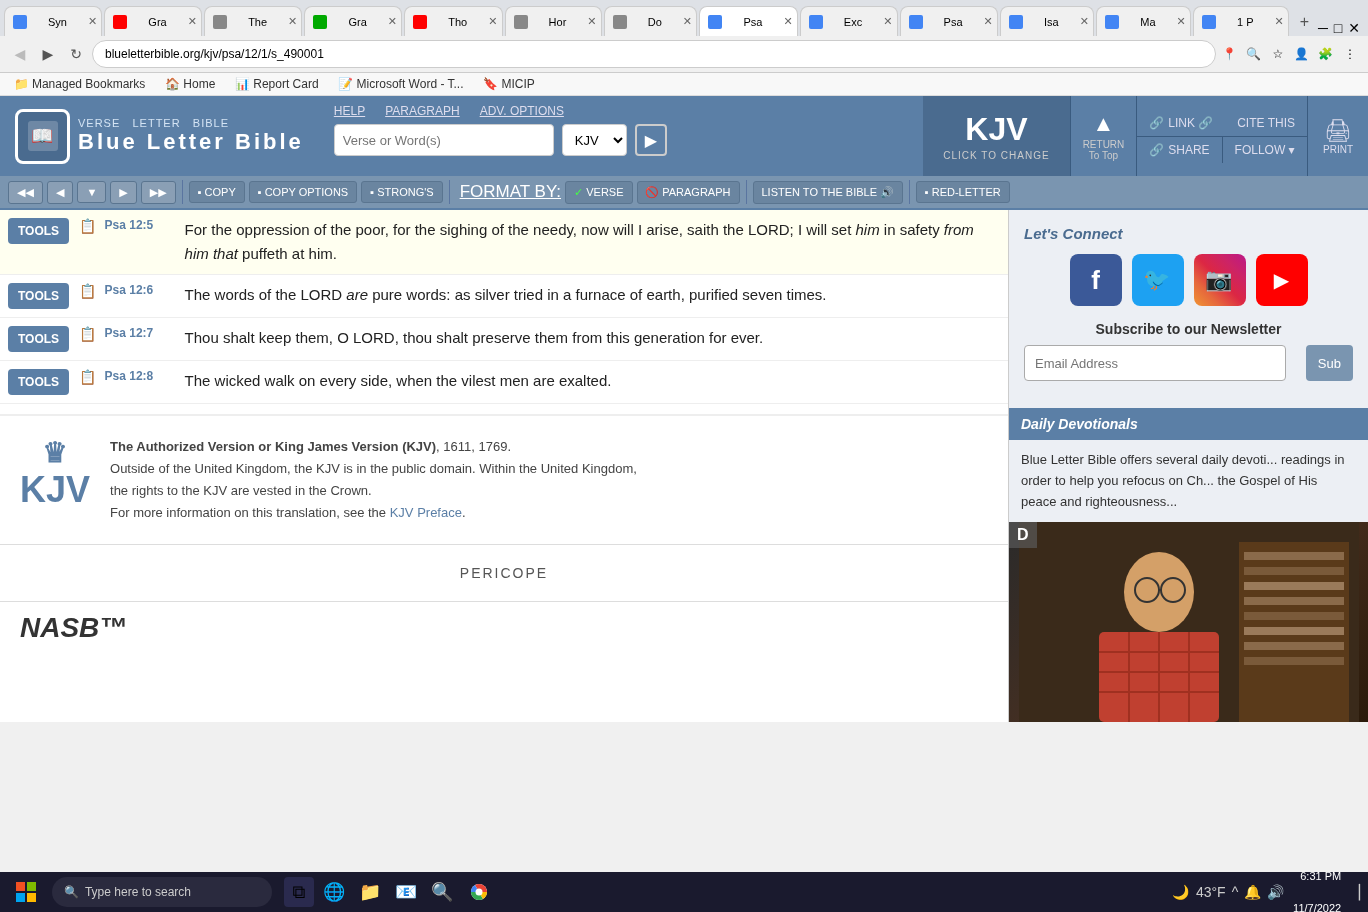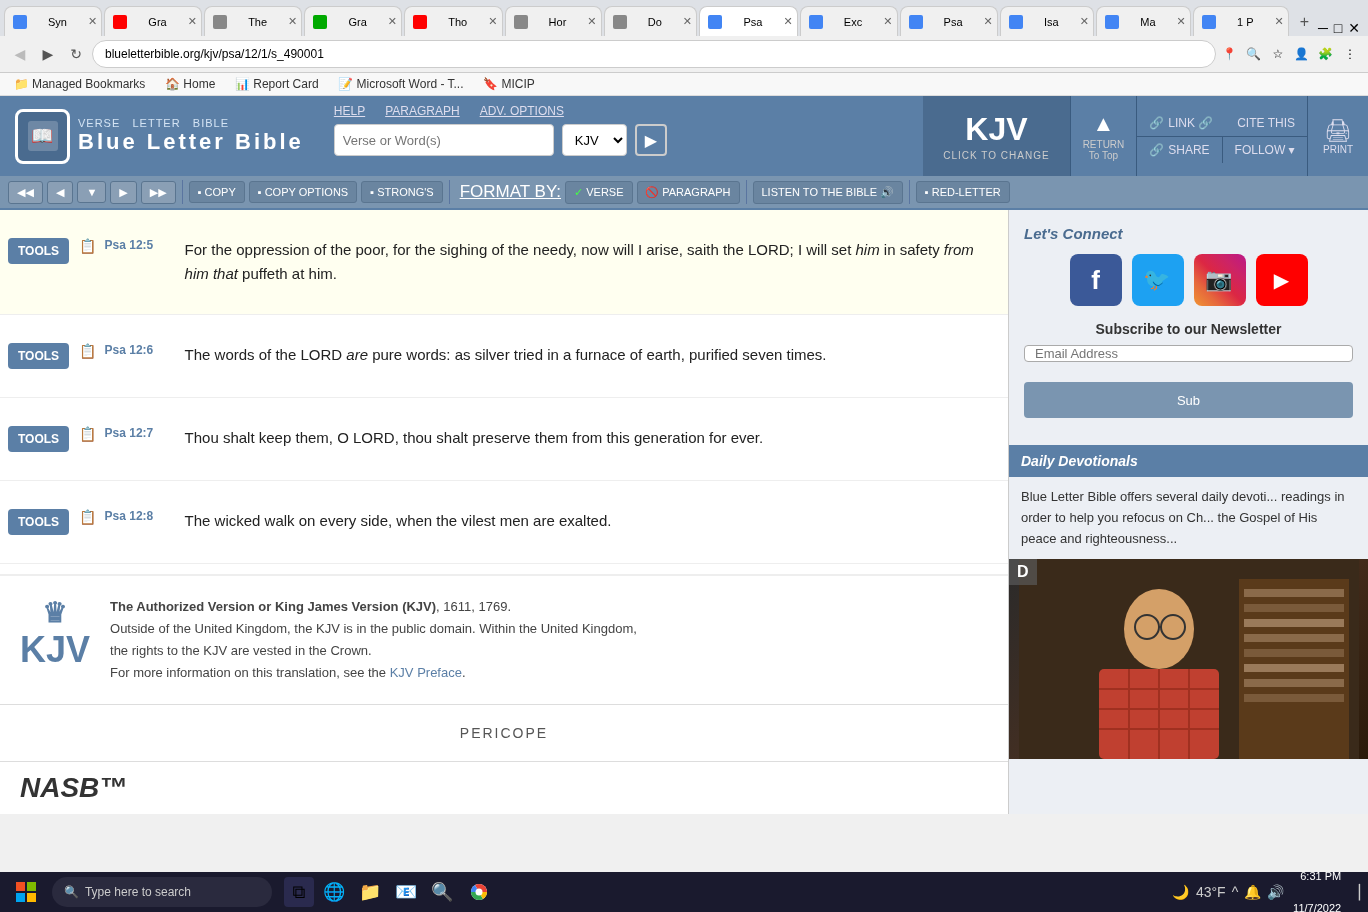--- a/index.html
+++ b/index.html
@@ -61,21 +61,21 @@
     .format-label { color: #fff; font-size: 17px; margin-left: 4px; text-decoration: underline; }
     .check-icon { color: #4f4; }
     .circle-icon { color: #f44; }
 
     
     .main-content { display: flex; width: 1368px; }
     .left-panel { flex: 1; min-width: 0; background: #fff; }
     .right-panel { width: 360px; flex-shrink: 0; background: #eceff4; border-left: 1px solid #ccc; }
 
     
-    .verse-row { display: flex; padding: 28px 8px; border-bottom: 1px solid #eee; align-items: flex-start; }
+    .verse-row { display: flex; padding: 8px 8px; border-bottom: 1px solid #eee; align-items: flex-start; }
     .verse-row.highlighted { background: #fffff0; }
     .tools-btn { background: #5b7fa6; color: #fff; padding: 4px 10px; border-radius: 4px; font-size: 12px; font-weight: bold; cursor: pointer; margin-right: 10px; flex-shrink: 0; height: 26px; display: flex; align-items: center; }
     .copy-icon-btn { color: #888; cursor: pointer; margin-right: 8px; font-size: 14px; flex-shrink: 0; }
     .verse-ref { color: #5b7fa6; font-weight: bold; font-size: 12px; min-width: 70px; margin-right: 10px; flex-shrink: 0; }
     .verse-text { font-size: 15px; line-height: 1.6; color: #222; }
     .verse-text em { font-style: italic; }
 
     
     .kjv-footer { display: flex; padding: 20px; gap: 20px; border-top: 2px solid #eee; margin-top: 10px; }
     .kjv-logo-big { font-size: 36px; font-weight: bold; color: #5b7fa6; display: flex; flex-direction: column; align-items: center; }
@@ -93,21 +93,21 @@
     .lets-connect { padding: 15px; }
     .lets-connect h3 { font-size: 15px; color: #4a6b8f; margin-bottom: 12px; font-style: italic; }
     .social-icons { display: flex; justify-content: center; gap: 10px; margin-bottom: 15px; }
     .social-fb { width: 52px; height: 52px; background: #3b5998; border-radius: 8px; display: flex; align-items: center; justify-content: center; color: #fff; font-size: 26px; font-weight: bold; cursor: pointer; }
     .social-tw { width: 52px; height: 52px; background: #1da1f2; border-radius: 8px; display: flex; align-items: center; justify-content: center; color: #fff; font-size: 22px; cursor: pointer; }
     .social-ig { width: 52px; height: 52px; background: linear-gradient(45deg, #f09433, #e6683c, #dc2743, #cc2366, #bc1888); border-radius: 8px; display: flex; align-items: center; justify-content: center; color: #fff; font-size: 22px; cursor: pointer; }
     .social-yt { width: 52px; height: 52px; background: #ff0000; border-radius: 8px; display: flex; align-items: center; justify-content: center; color: #fff; font-size: 20px; cursor: pointer; }
 
     .newsletter-section { margin-top: 5px; }
     .newsletter-section h4 { font-size: 14px; color: #333; text-align: center; margin-bottom: 8px; }
-    .newsletter-row { display: flex; gap: 20px; flex-direction: column; }
+    .newsletter-row { display: flex; gap: 20px; }
     .email-input { flex: 1; height: 36px; border: 1px solid #aaa; border-radius: 4px; padding: 0 10px; font-size: 13px; color: #999; }
     .sub-btn { background: #7a95b0; color: #fff; border: none; padding: 0 12px; height: 36px; border-radius: 4px; cursor: pointer; font-size: 13px; }
 
     .daily-devos { background: #5b7fa6; padding: 8px 12px; margin-top: 12px; }
     .daily-devos h3 { color: #fff; font-size: 14px; font-style: italic; }
     .devos-text { padding: 10px 12px; font-size: 13px; color: #333; line-height: 1.6; }
 
     .video-area { width: 100%; background: #222; position: relative; overflow: hidden; }
     .video-thumbnail { width: 100%; height: 200px; background: #333; display: flex; align-items: center; justify-content: center; position: relative; }
     .video-person { width: 100%; height: 200px; background: linear-gradient(135deg, #2a2a2a 0%, #4a3020 50%, #2a1a0a 100%); display: flex; align-items: center; justify-content: center; }

